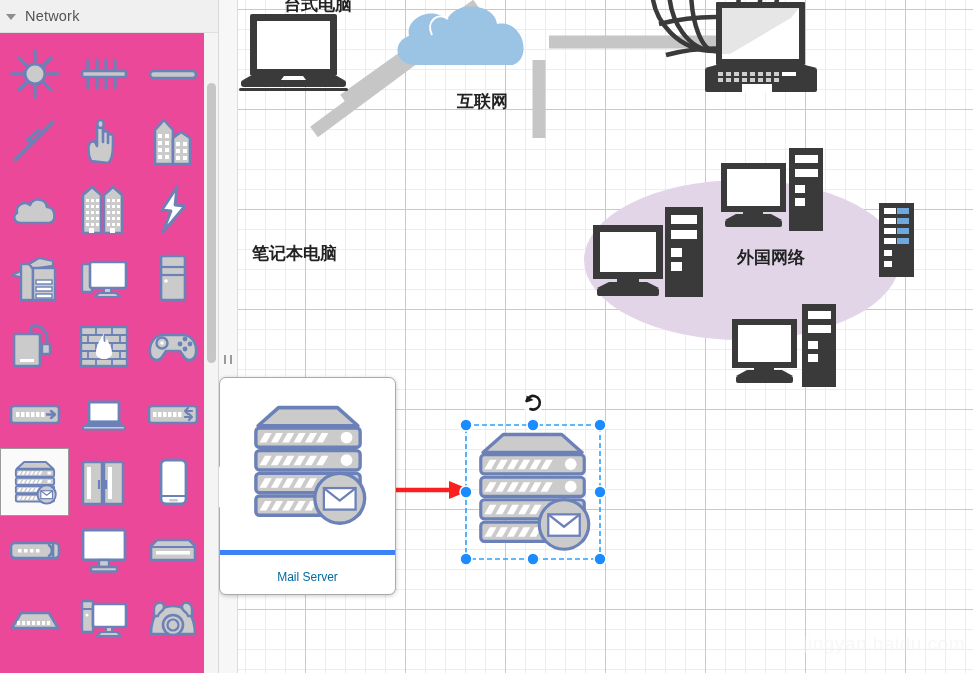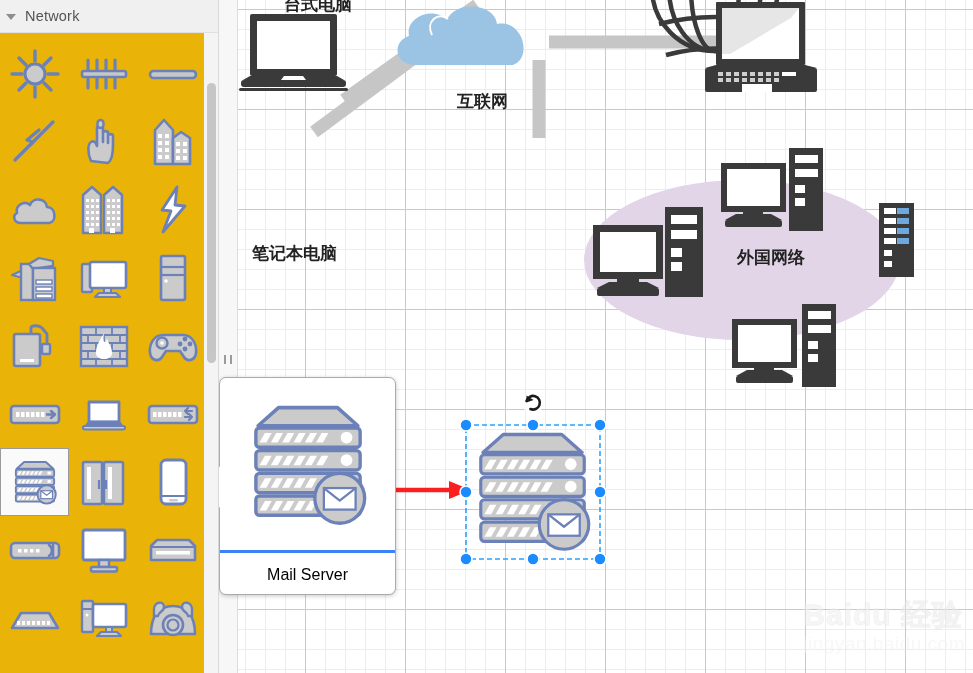--- a/index.html
+++ b/index.html
@@ -7,21 +7,21 @@
     width:973px;height:673px;overflow:hidden;
     font-family:"Liberation Sans","DejaVu Sans",sans-serif;
     background:#ffffff;
     position:relative;
   }
   #app{position:absolute;inset:0;display:flex;}
 
   
   .sidebar{
     width:219px;height:673px;flex:0 0 219px;
-    background:#eab308;
+    background:#ec4899;
     position:relative;
     border-right:1px solid #d9d9d9;
     box-sizing:border-box;
   }
   .panel-header{
     height:33px;box-sizing:border-box;
     background:#f0f0f0;
     border-bottom:1px solid #e0e0e0;
     display:flex;align-items:center;
     padding-left:6px;
@@ -129,23 +129,23 @@
     border:1px solid #aaaaaa;
     border-radius:7px;
     box-shadow:0 1px 4px rgba(0,0,0,.22);
     z-index:40;
     box-sizing:border-box;
   }
   .preview-art{
     height:172px;display:flex;align-items:center;justify-content:center;
   }
   .preview-caption{
-    height:44px;border-top:3px solid #3b82f6;
+    height:44px;border-top:5px solid #3b82f6;
     display:flex;align-items:center;justify-content:center;
-    font-size:16px;color:#000000;
+    font-size:12px;color:#0369a1;
     font-family:"Liberation Sans",sans-serif;
   }
   .preview-tail{
     position:absolute;left:-14px;top:88px;
     width:0;height:0;
     border-top:21px solid transparent;
     border-bottom:21px solid transparent;
     border-right:14px solid #ffffff;
     filter:drop-shadow(-1px 0 0 #aaa);
   }
@@ -792,21 +792,20 @@
         </g>
       </g>
     </svg>
 
     <div class="lbl" style="left:65px;top:-7px;">台式电脑</div>
     <div class="lbl" style="left:238px;top:90px;">互联网</div>
     <div class="lbl" style="left:33px;top:242px;">笔记本电脑</div>
     <div class="lbl" style="left:518px;top:246px;">外国网络</div>
 
     <div class="watermark">
-      <div class="wm-main">Baidu 经验</div>
       <div class="wm-sub">jingyan.baidu.com</div>
     </div>
 
     <div class="preview-card" style="left:0px;top:377px;">
       <div class="preview-tail"></div>
       <div class="preview-art">
         <span>
         <svg width="136" height="136" viewBox="0 0 60 60">
           <path d="M8 14 L17 6 L43 6 L52 14 Z" fill="#cbcbcb" stroke="#6b81b8" stroke-width="1.6" stroke-linejoin="round"></path>
           <rect x="7" y="15" width="46" height="8.5" rx="1.6" fill="#cbcbcb" stroke="#6b81b8" stroke-width="1.5"></rect>

